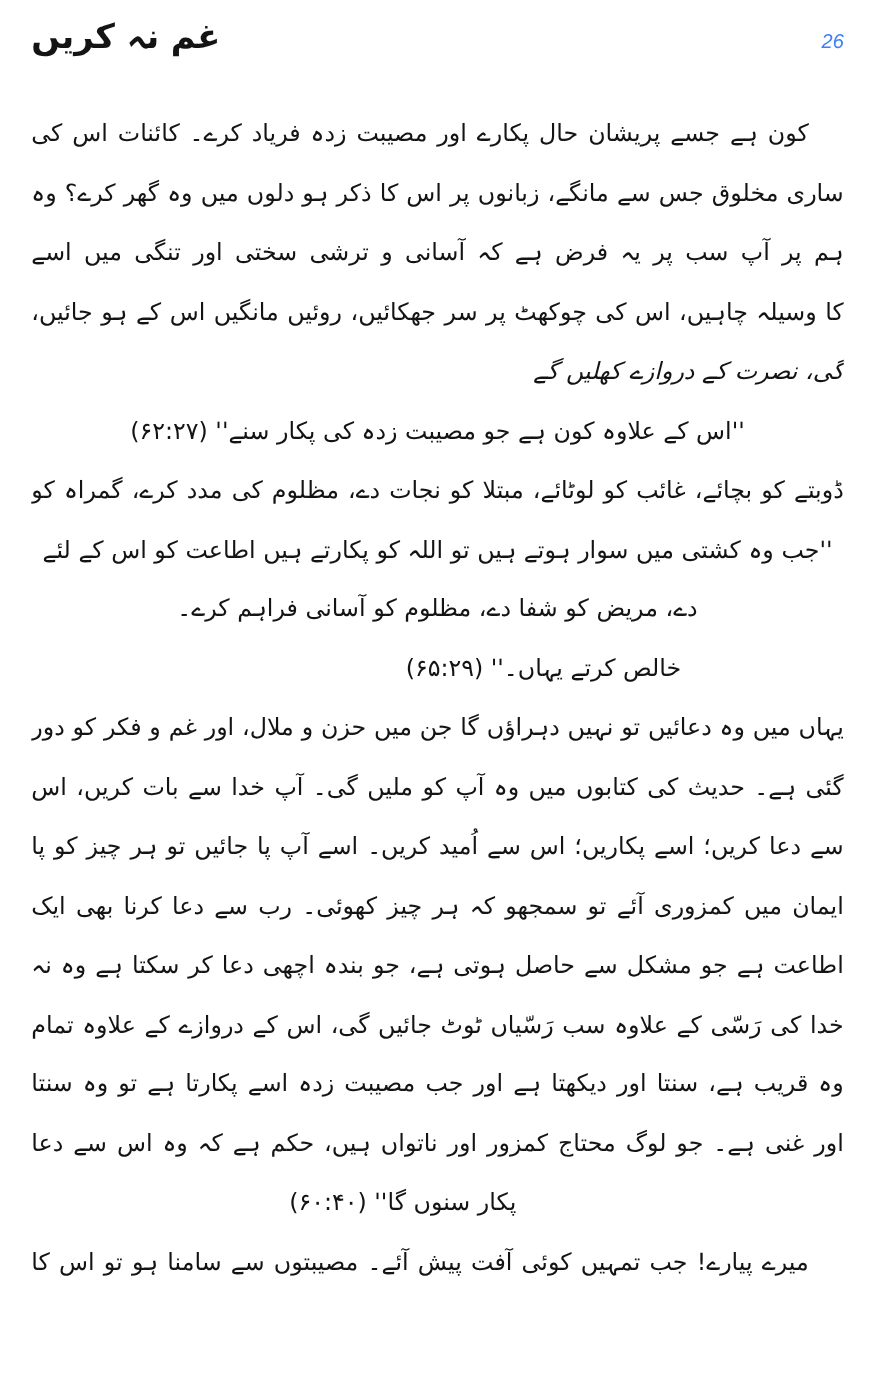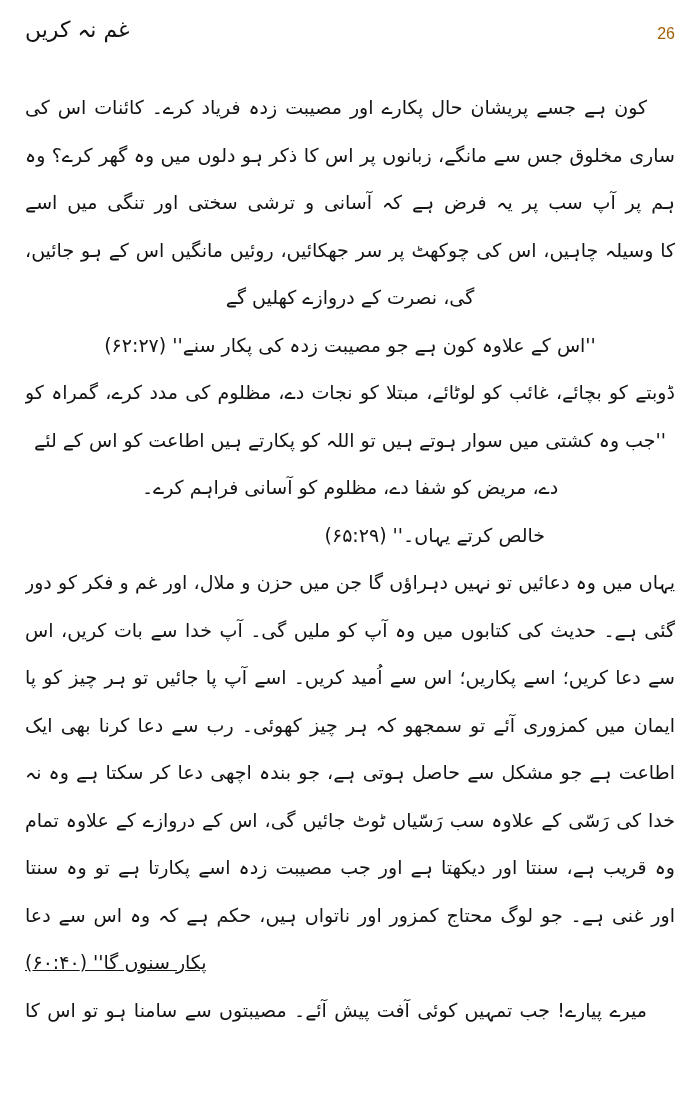--- a/index.html
+++ b/index.html
@@ -24,30 +24,32 @@
   
   .running-header {
     display: flex;
     justify-content: space-between;
     align-items: flex-start;
     padding-top: 14px;
     height: 44px;
   }
   .book-title {
     direction: rtl;
-    font-size: 22px;
+    font-size: 27px;
     line-height: 32px;
     margin-right: 28px; 
+    font-weight: bold;
   }
   .page-number {
     font-family: "Liberation Sans", sans-serif;
     font-size: 16px;
     line-height: 16px;
     margin-top: 12px;
-    color: #a16207;
+    color: #3b82f6;
+    font-style: italic;
   }
   
   .chapter-title {
     direction: rtl;
     text-align: center;
     font-size: 28px;
     line-height: 34px;
     margin-top: 32px;
     font-weight: 600;
   }
@@ -64,33 +66,33 @@
     overflow: hidden;
   }
   .line.full {
     text-align: justify;
     text-align-last: justify;
   }
   .line.indent-first {
     padding-right: 28px;
   }
   .line.align-left {
-    text-align: center;
+    text-align: right;
+    font-style: italic;
   }
   .line.center {
     text-align: center;
   }
   .line.shift-right-130 {
     text-align: right;
     padding-right: 130px;
   }
   .line.shift-right-262 {
-    text-align: left;
+    text-align: right;
     padding-right: 262px;
-    text-decoration: underline;
   }
 </style>
 </head>
 <body>
 
 <div class="page">
 
   <div class="running-header">
     <span class="book-title">غم نہ کریں</span>
     <span class="page-number">26</span>

